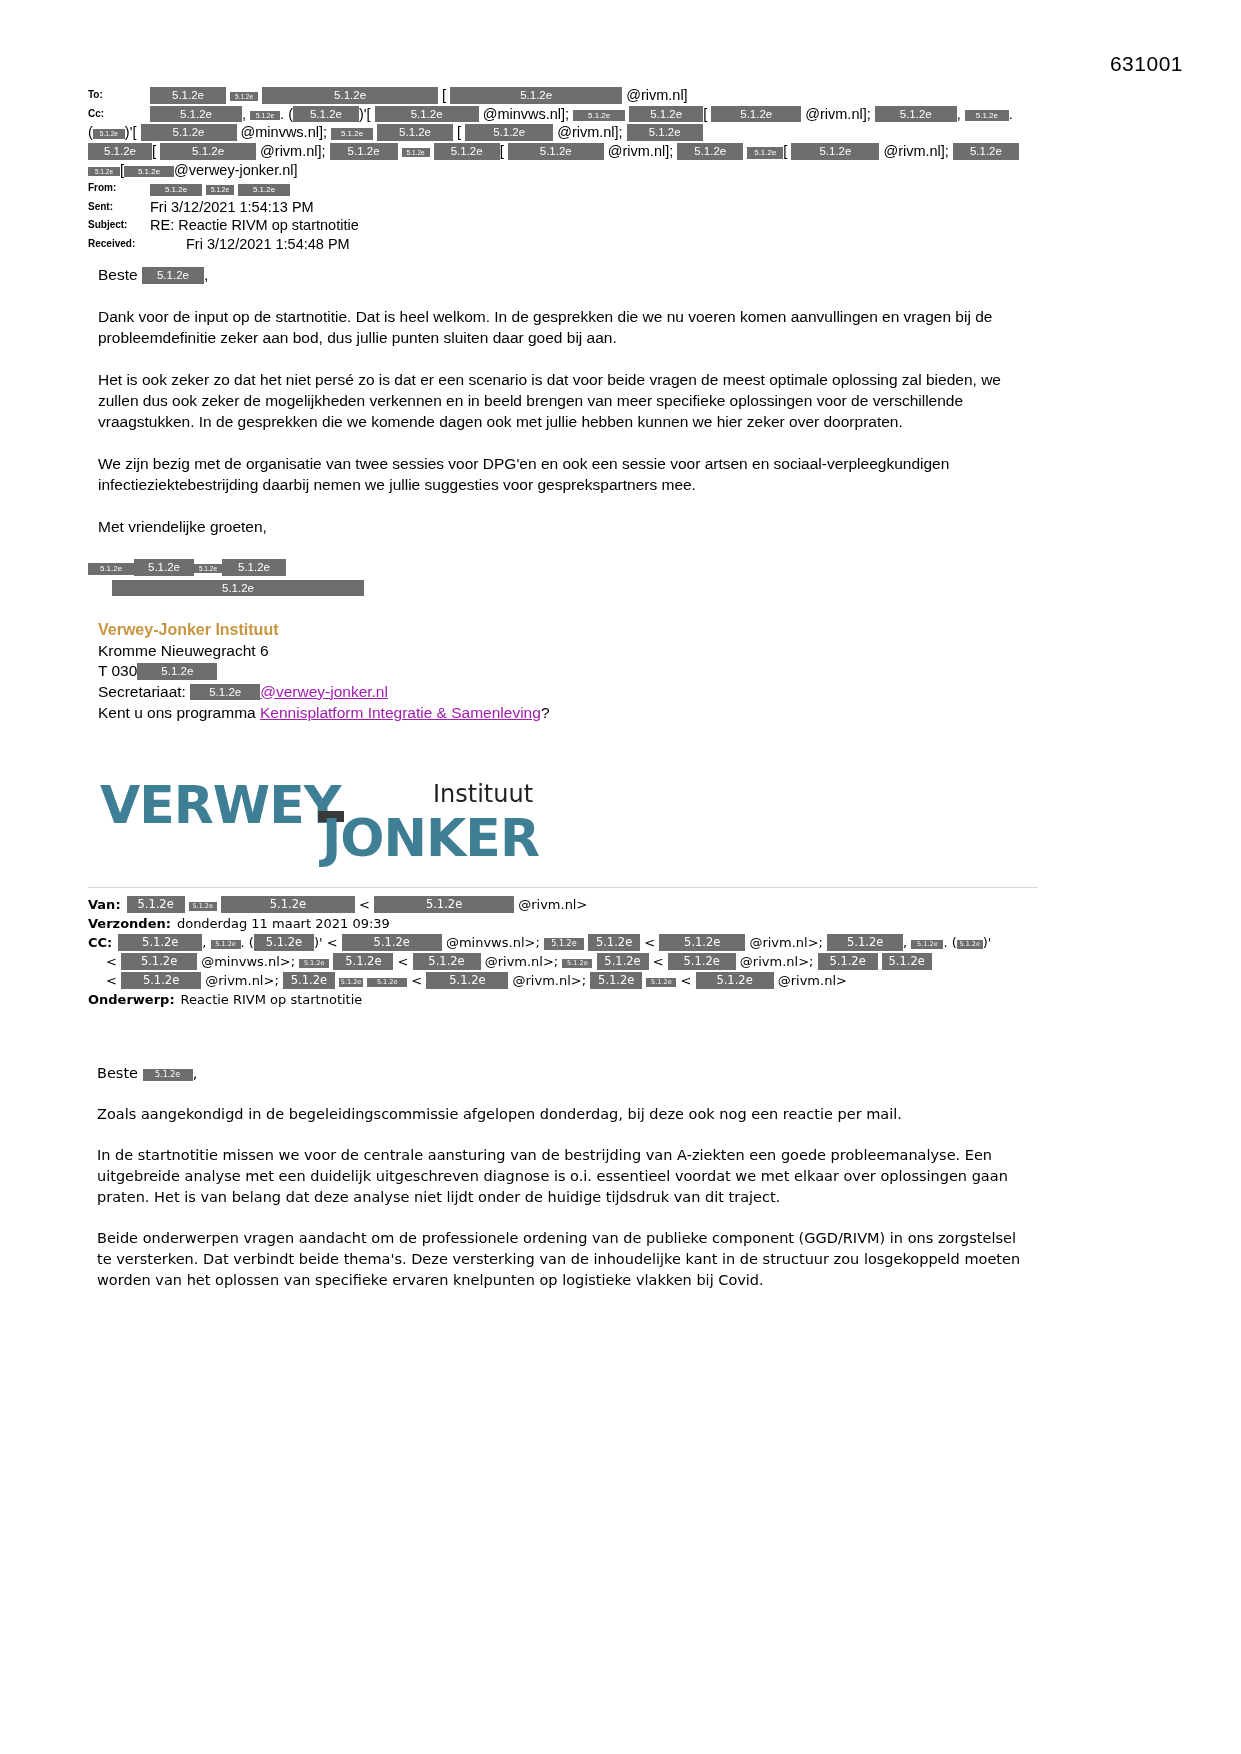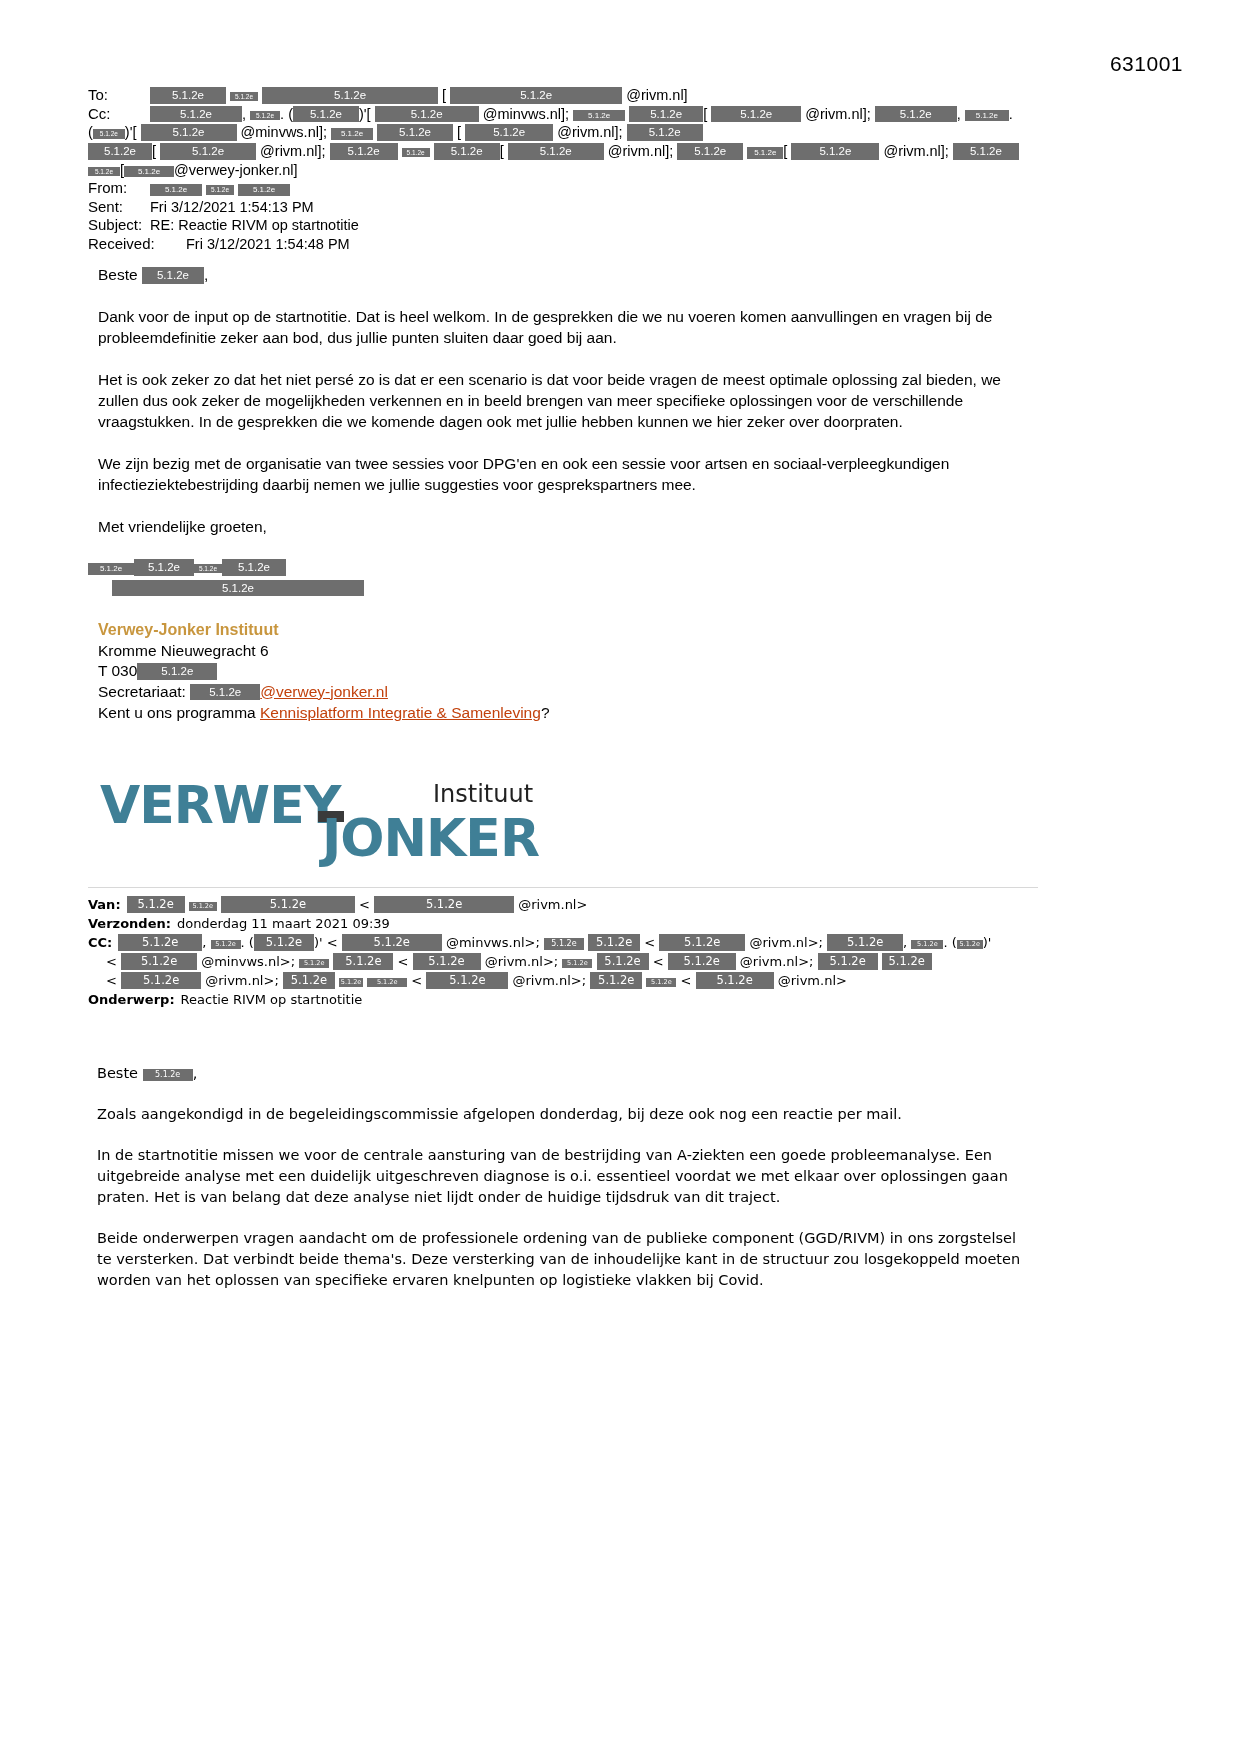--- a/index.html
+++ b/index.html
@@ -33,22 +33,22 @@
   .rd.sm{font-size:8px;padding:0 1px;}
   .rd.xs{font-size:6.5px;padding:0 1px;}
 
   
   .hdr{
     position:absolute;left:88px;top:86px;width:1000px;
     font-size:14.5px;line-height:18.5px;
   }
   .hdr .row{display:flex;align-items:flex-start;}
   .hdr .lbl{
-    font-weight:normal;width:62px;flex:0 0 62px;
-    font-size:15px;line-height:18.5px;
+    font-weight:bold;width:62px;flex:0 0 62px;
+    font-size:10px;line-height:18.5px;
   }
   .hdr .val{flex:1 1 auto;font-size:14.5px;line-height:18.5px;}
   .hdr .val.ind{padding-left:36px;}
   .hdr .cont{margin-left:0;}
   .hdr .plain{font-size:14.5px;}
 
   
   .body1{
     position:absolute;left:98px;top:264px;width:925px;
     font-size:15.5px;line-height:21px;
@@ -58,21 +58,21 @@
 
   
   .sig-chips{position:absolute;left:88px;top:558px;}
   .sig-chips .line2{margin-top:2px;}
 
   .vjblock{
     position:absolute;left:98px;top:620px;width:600px;
     font-size:15.5px;line-height:20.5px;
   }
   .vj-title{color:#c8963e;font-weight:bold;font-size:16px;}
-  .lnk2{color:#c2410c;}
+  .lnk2{color:#a21caf;}
 
   .kent{
     position:absolute;left:98px;top:704px;font-size:15.5px;
   }
 
   
   .logo{position:absolute;left:100px;top:775px;width:470px;height:95px;}
   .logo .verwey{
     position:absolute;left:0;top:0;
     font-size:52px;font-weight:bold;letter-spacing:-1px;

